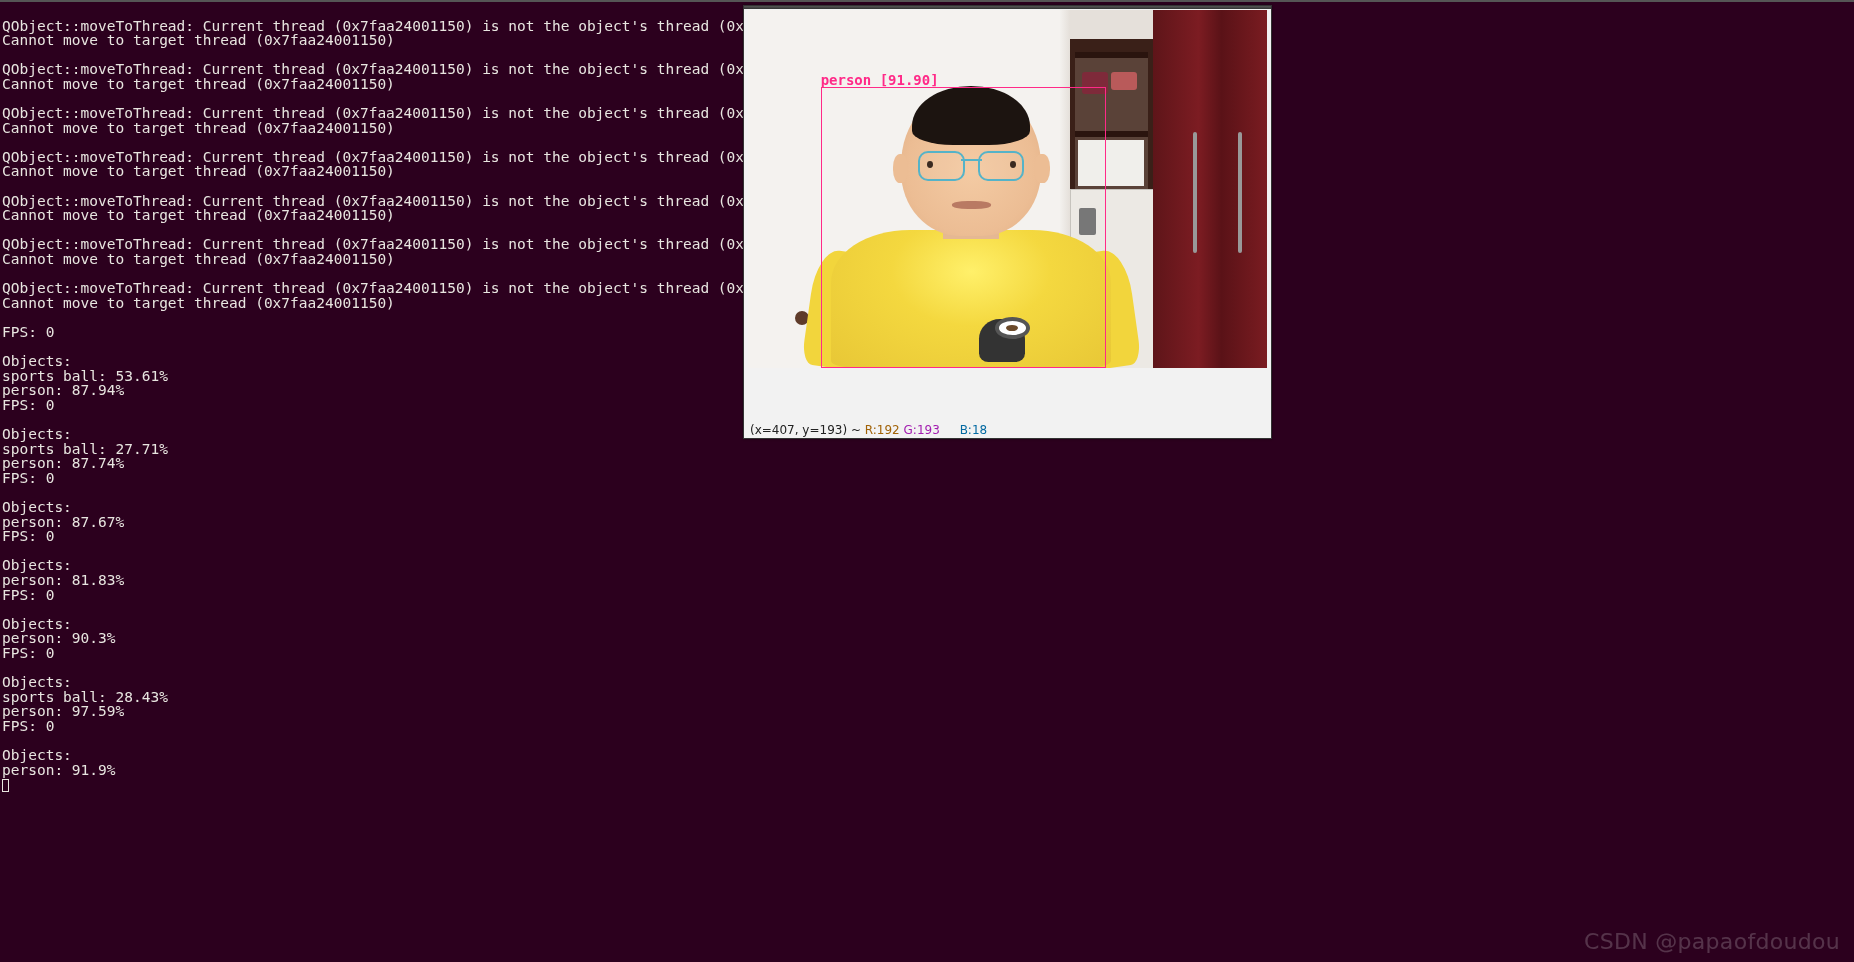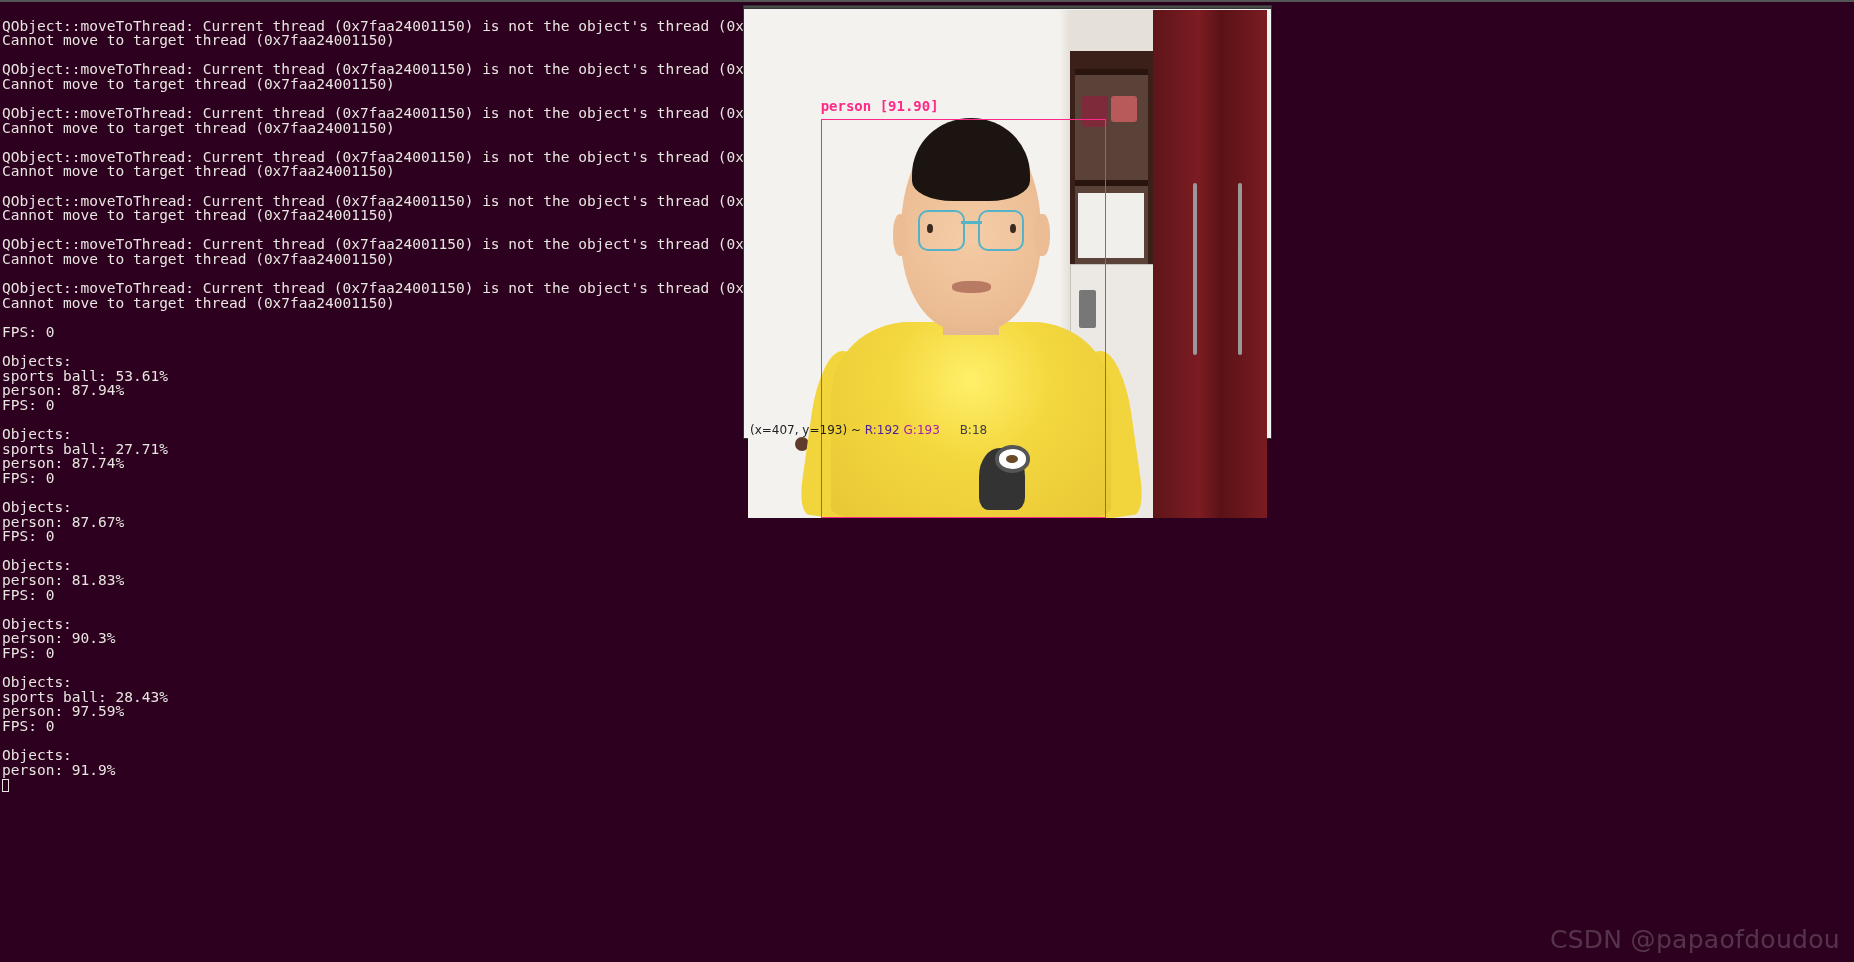--- a/index.html
+++ b/index.html
@@ -46,35 +46,35 @@
     border: 1px solid #333;
     box-shadow: 0 0 2px rgba(0,0,0,0.5);
   }
   .cam-titlebar {
     height: 3px;
     background: linear-gradient(#555,#333);
   }
   .cam-frame {
     position: absolute;
     top: 4px; left: 4px; right: 4px;
-    height: 508px;
+    height: 358px;
     overflow: hidden;
     background: #ebe9e4;
   }
   .cam-status {
     position: absolute;
     bottom: 1px;
     left: 6px;
     font-size: 12px;
     font-family: "DejaVu Sans", sans-serif;
     color: #222;
   }
-  .cam-status .r { color: #4c1d95; }
+  .cam-status .r { color: #a16207; }
   .cam-status .g { color: #a21caf; }
-  .cam-status .b { color: #404040; padding-left: 16px; }
+  .cam-status .b { color: #0369a1; padding-left: 16px; }
 
   
   .scene {
     position: absolute; inset: 0;
   }
   .wall {
     position:absolute; inset:0;
     background: linear-gradient(90deg, #f4f2ef 0%, #f4f2ef 60%, #e5e0da 62%);
   }
   .wardrobe {
@@ -203,21 +203,21 @@
     width:14px; height:14px;
     background:#5e3b2a;
     border-radius:50%;
     left:9%; top:84%;
   }
 
   .watermark {
     position:absolute;
     bottom:8px; right:14px;
     font-family: "DejaVu Sans", sans-serif;
-    font-size:25px;
+    font-size:22px;
     color: rgba(230,230,230,0.22);
     letter-spacing:0.3px;
   }
 </style>
 </head>
 <body>
 
 <div class="top-bar"></div>
 
 <pre class="terminal" id="terminal">QObject::moveToThread: Current thread (0x7faa24001150) is not the object's thread (0x7faa2407eaa0).

